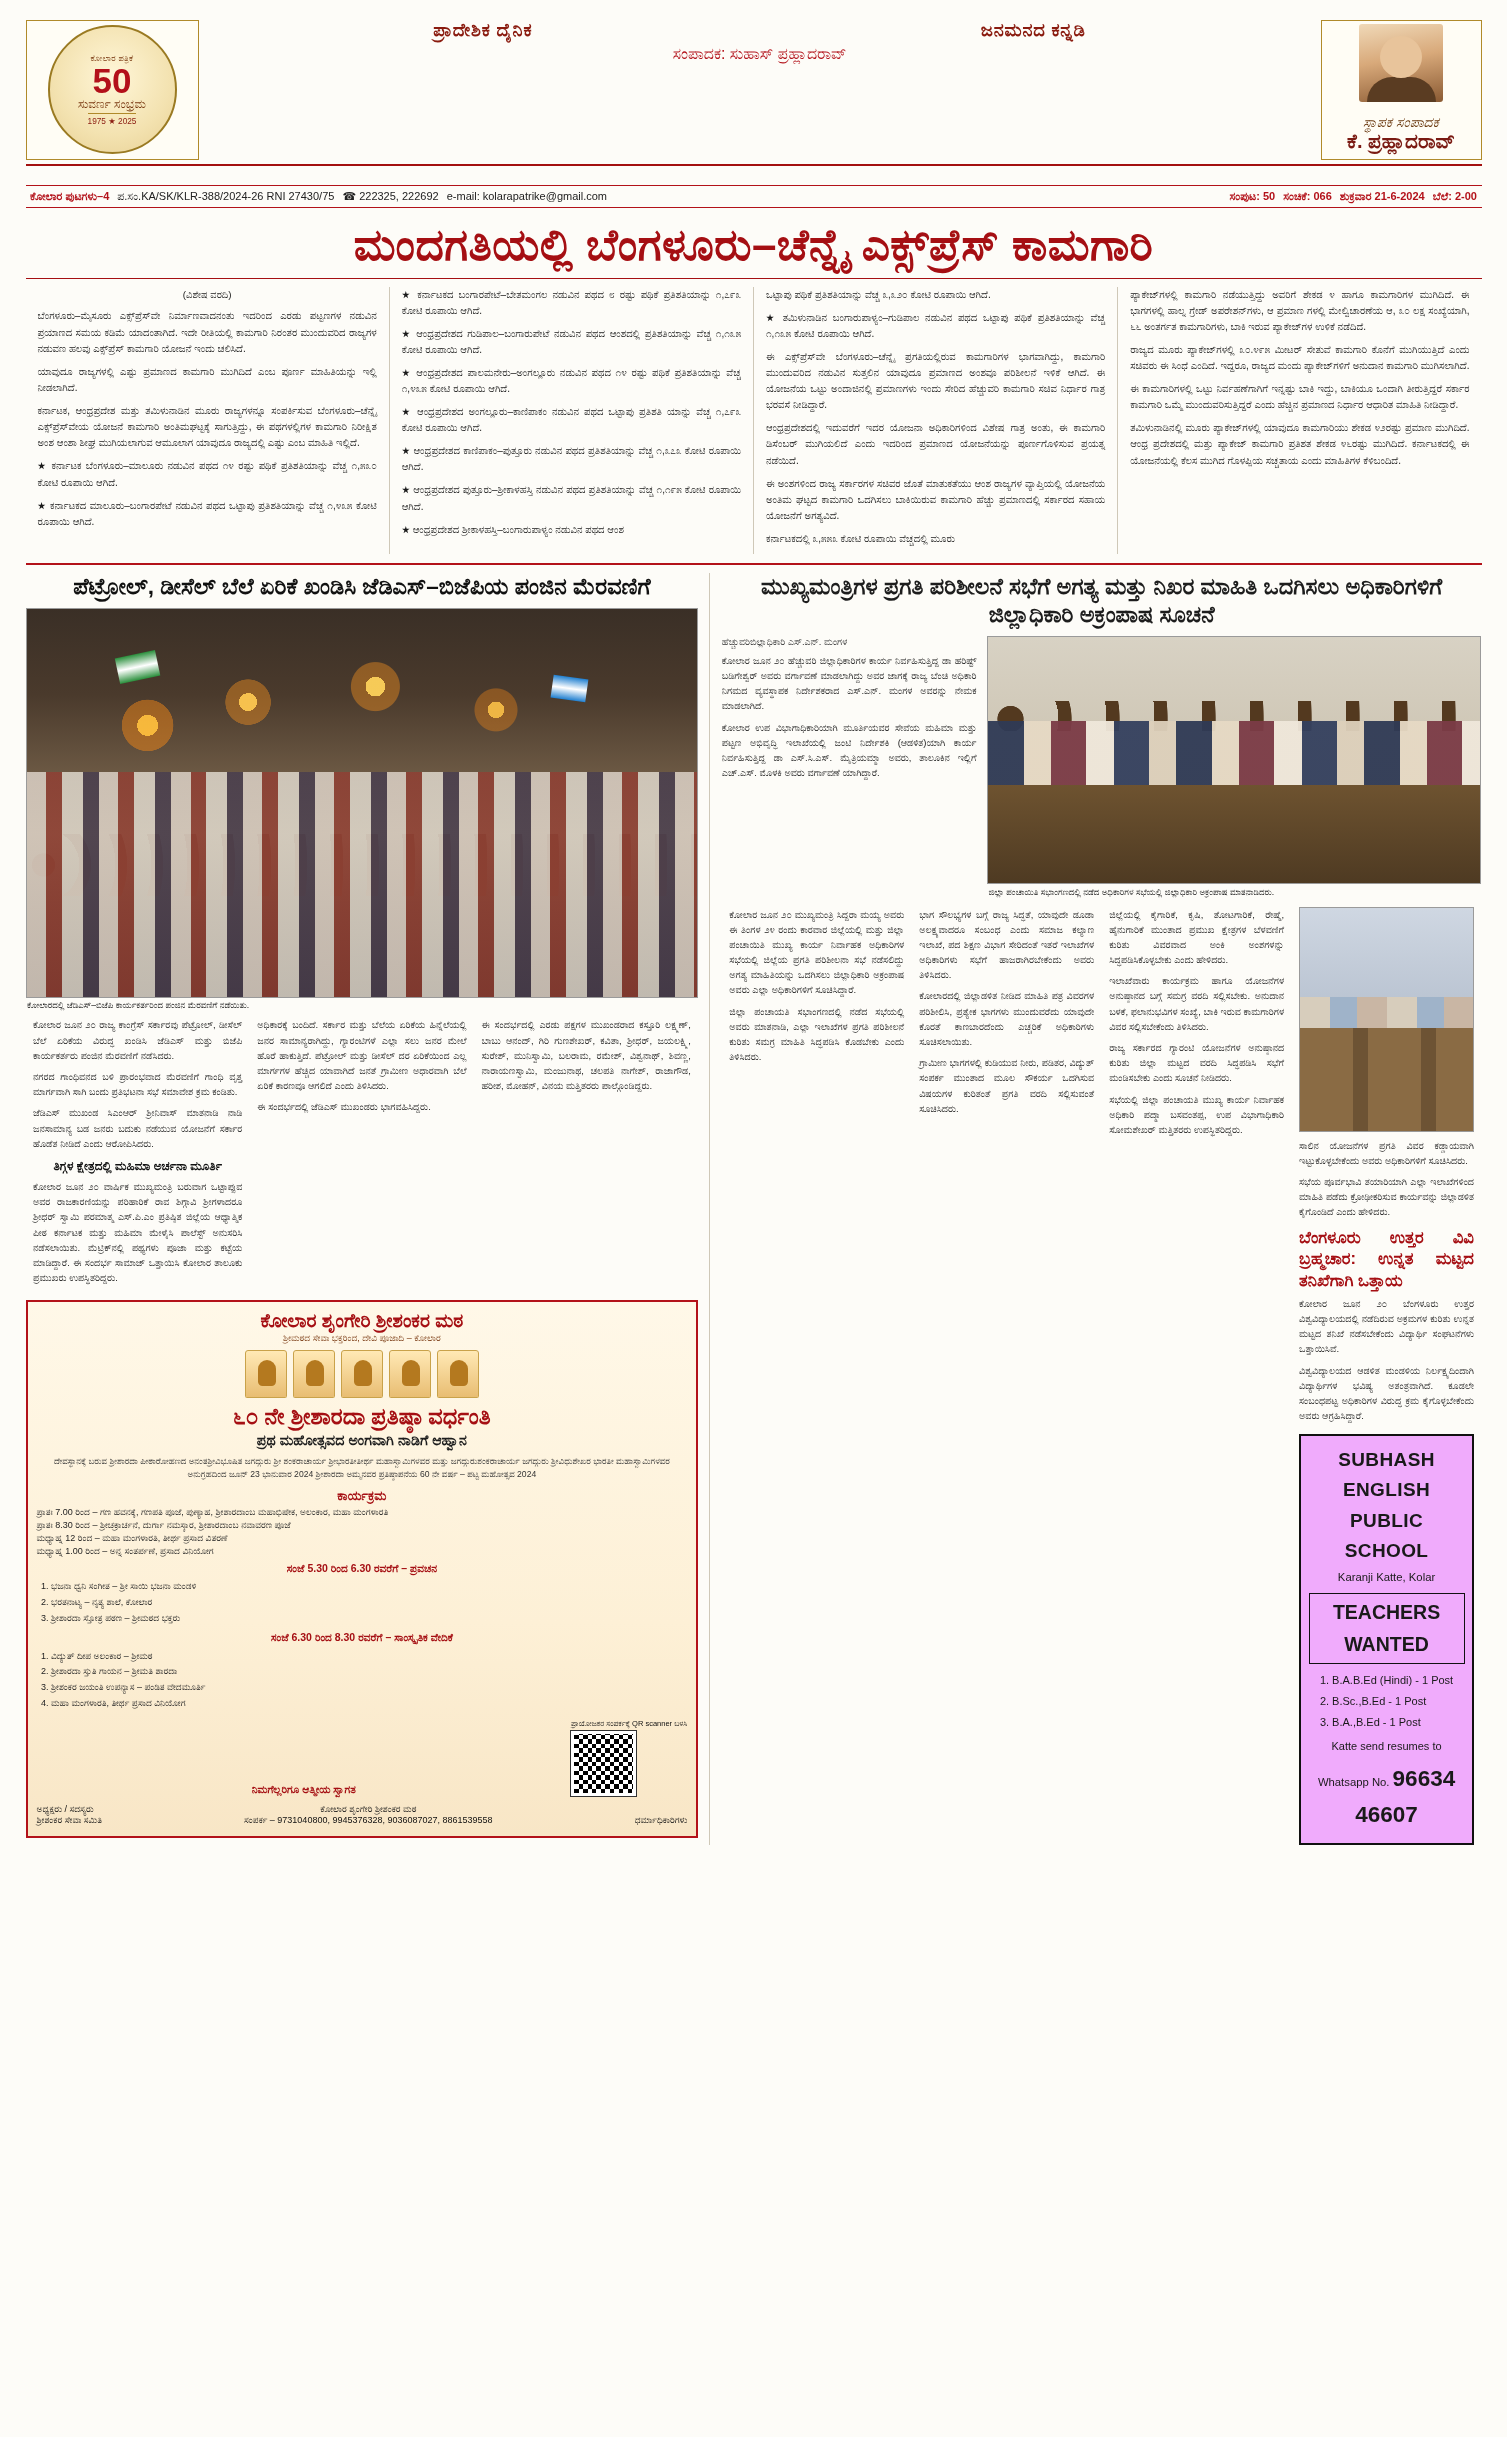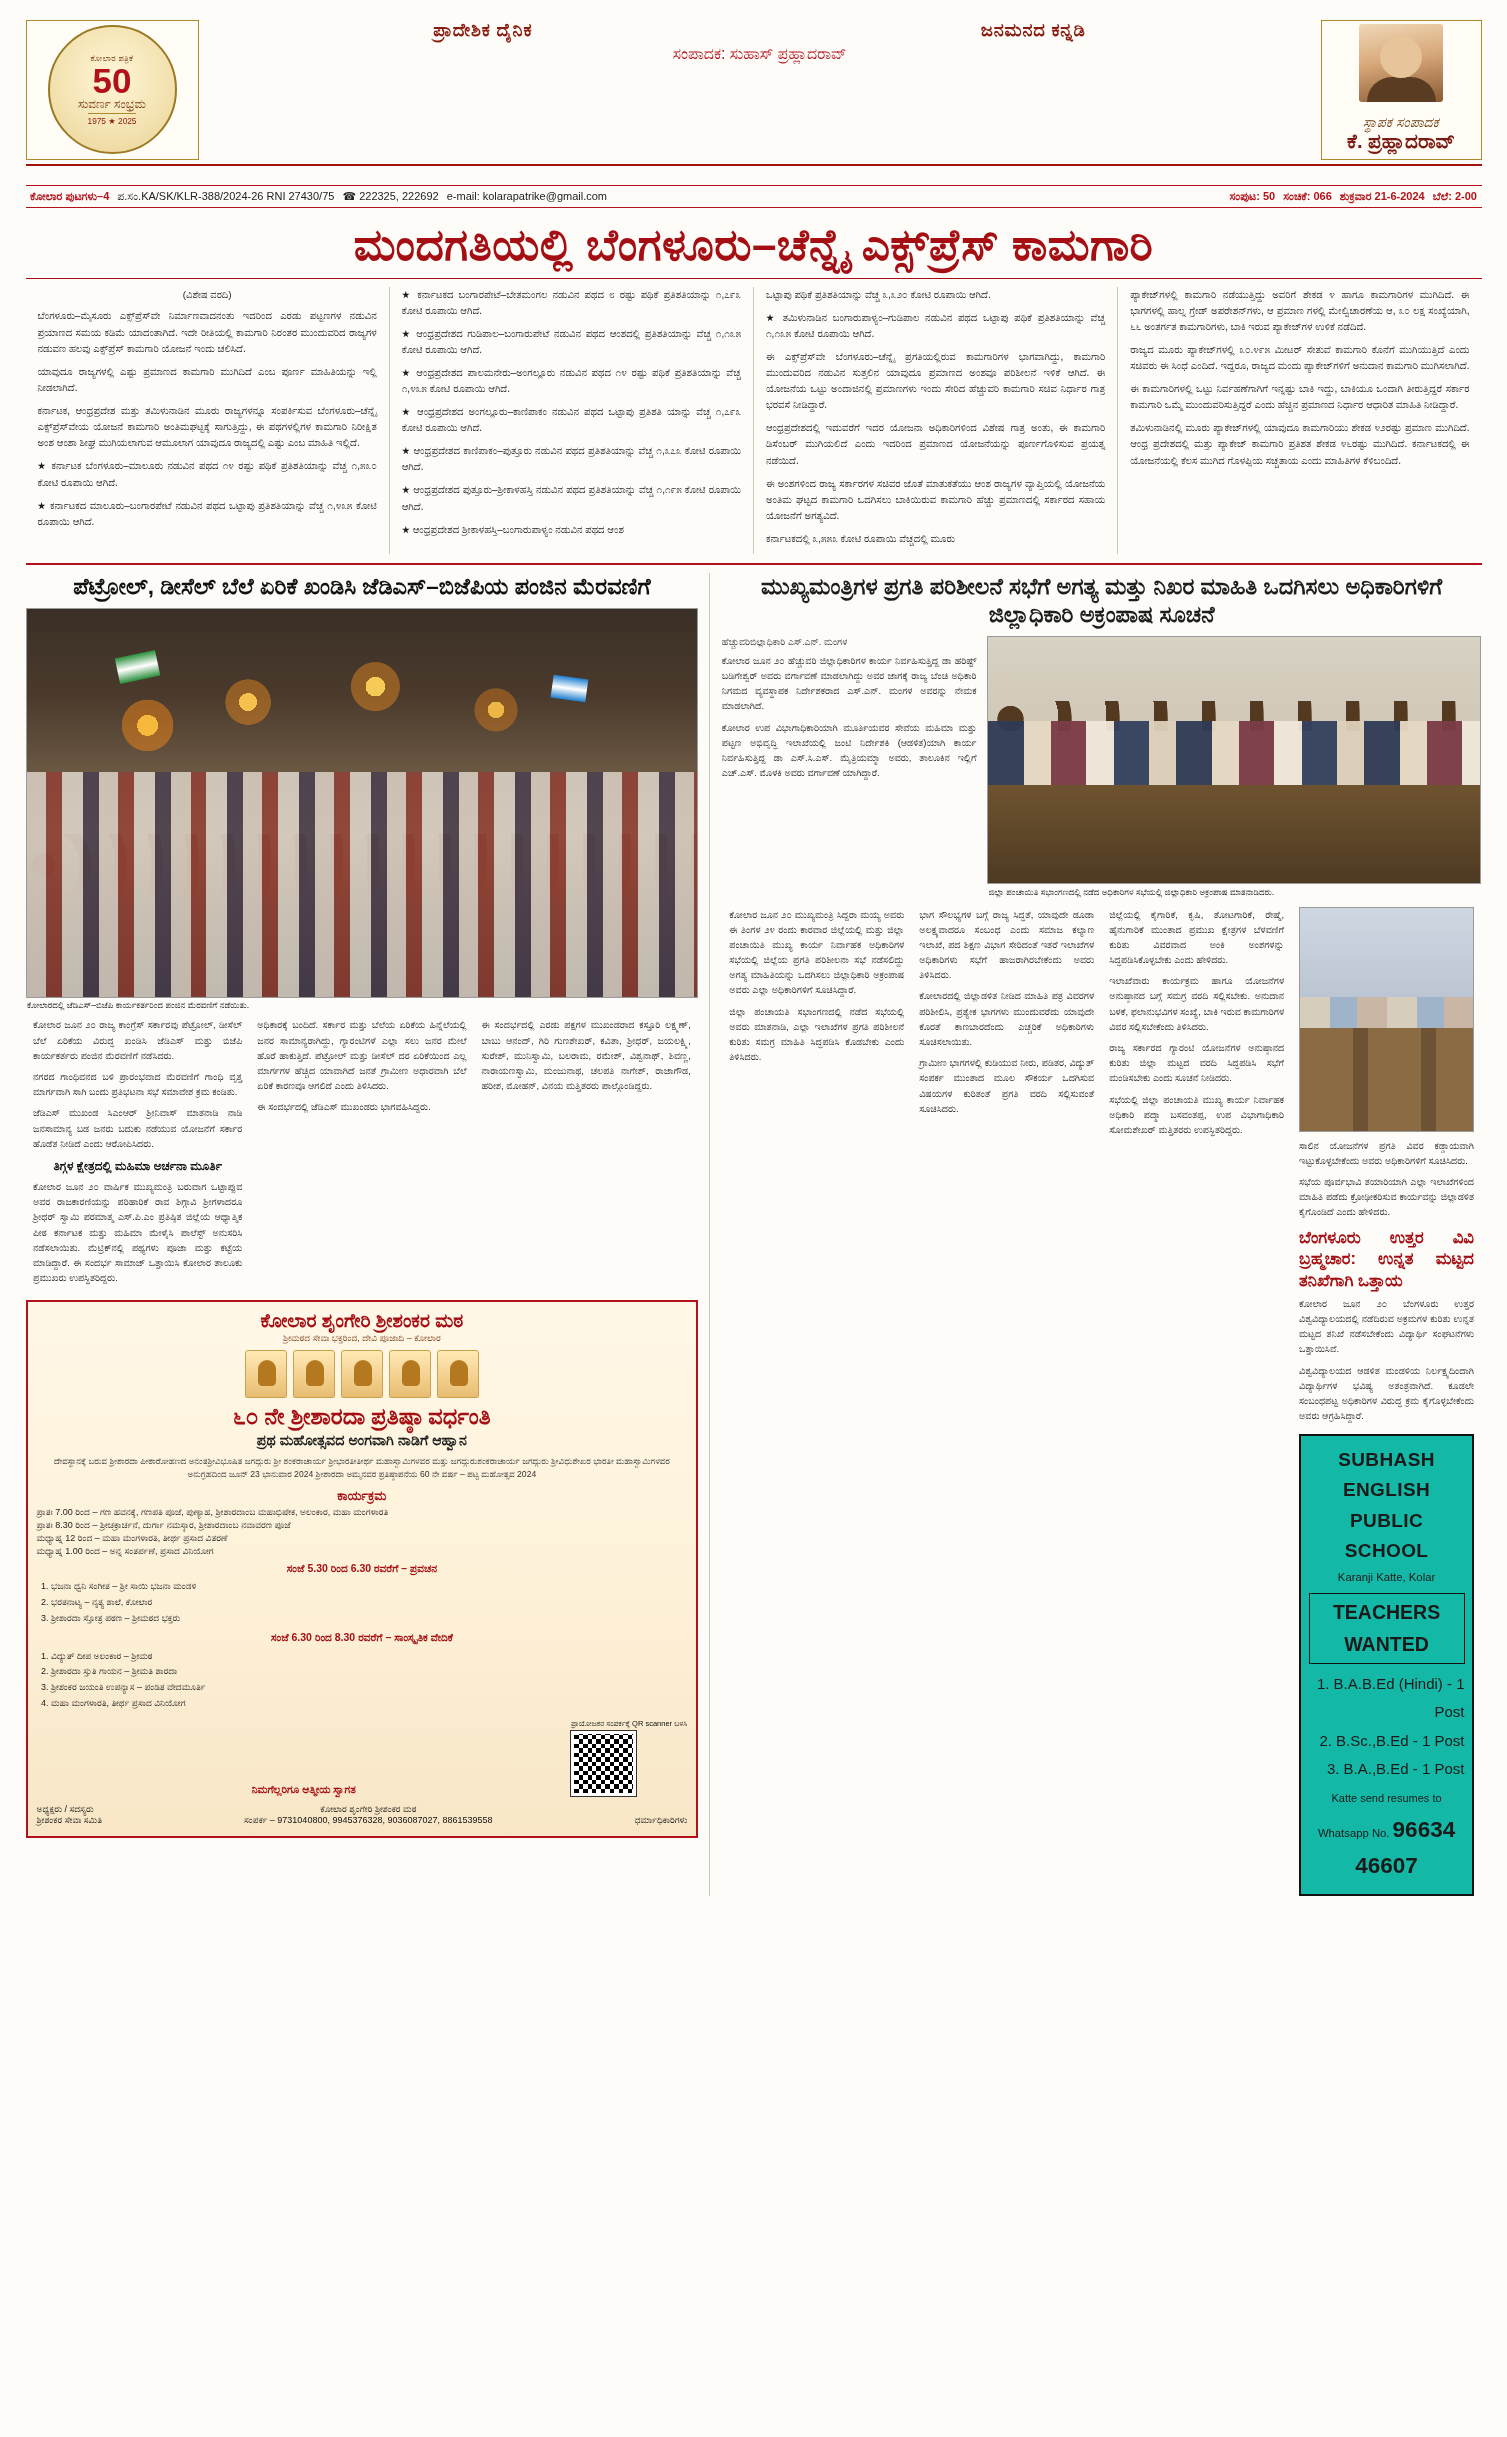--- a/index.html
+++ b/index.html
@@ -299,30 +299,30 @@
   }
   .ad-foot { display:flex; justify-content:space-between; align-items:flex-end; margin-top:7.5px; font-size:9px; }
   .ad-foot .c { text-align:center; flex:1; }
 
   
   .school-ad {
     border: 2.3px solid #111;
     margin-top: 10.5px;
     padding: 9px 7.5px 10.5px;
     text-align: center;
-    background:#14b8a6;
+    background:#f0abfc;
   }
   .school-ad .s1 { font-size: 19px; font-weight:bold; letter-spacing:0.4px; }
   .school-ad .s2 { font-size: 19px; font-weight:bold; letter-spacing:0.4px; }
   .school-ad .s3 { font-size: 11.3px; margin-top:1.5px; }
   .school-ad .tw {
     display:inline-block; border:1.5px solid #111; padding:3px 12px; margin:7.5px 0 6px;
     font-size: 19.5px; font-weight:bold;
   }
-  .school-ad .posts { text-align:right; display:inline-block; font-size:15px; line-height:1.9; }
+  .school-ad .posts { text-align:left; display:inline-block; font-size:11px; line-height:1.9; }
   .school-ad .send { font-size:11px; margin-top:6px; }
   .school-ad .wapp { font-size:11.3px; margin-top:4.5px; }
   .school-ad .wnum { font-size: 22.5px; font-weight:bold; }
 </style>
 </head>
 <body>
 
 <div class="page">
 
   <div class="masthead">

